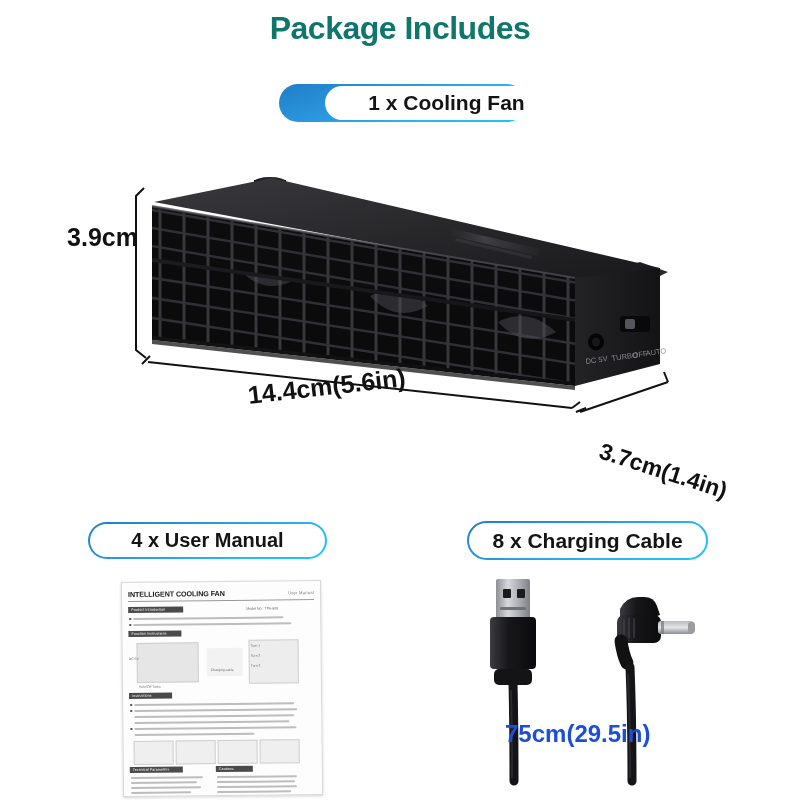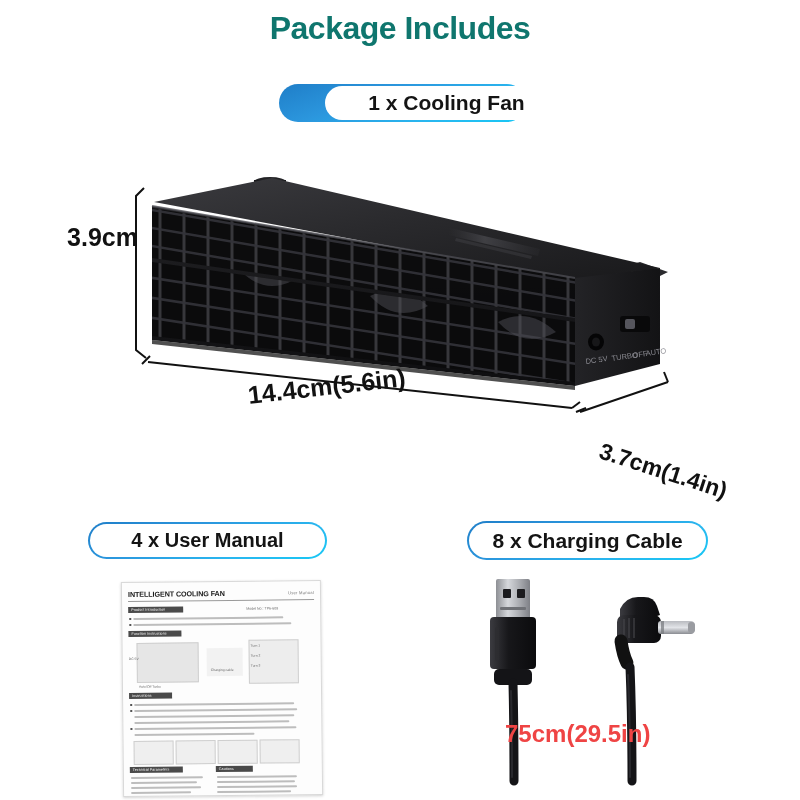--- a/index.html
+++ b/index.html
@@ -29,21 +29,21 @@
   #pill-manual{left:88px;top:522px;width:235px;height:33px;}
   #pill-manual .pill-inner{font-size:20px;}
   #pill-cable{left:467px;top:521px;width:237px;height:35px;}
   #pill-cable .pill-inner{font-size:21px;}
 
   
   .dim{position:absolute;color:#111;font-weight:600;white-space:nowrap;}
   #dim-h{left:18px;top:222px;width:120px;text-align:right;font-size:25px;line-height:30px;}
   #dim-w{left:248px;top:381px;font-size:25px;transform:rotate(-6.5deg);transform-origin:left center;}
   #dim-d{left:600px;top:437px;font-size:23px;transform:rotate(18deg);transform-origin:left center;}
-  #dim-cable{left:505px;top:720px;font-size:24px;font-weight:600;color:#ef4444;z-index:40;}
+  #dim-cable{left:505px;top:720px;font-size:24px;font-weight:600;color:#1d4ed8;z-index:40;}
 
   
   .fan-art{position:absolute;left:120px;top:150px;width:580px;height:300px;}
 
   
   .manual-art{position:absolute;left:122px;top:570px;width:200px;height:215px;margin-top:11px;}
   .manual-page{
     position:absolute;inset:0;background:#fdfdfd;
     border:1px solid #d9d9d9;
     box-shadow:0 1px 3px rgba(0,0,0,.18);

